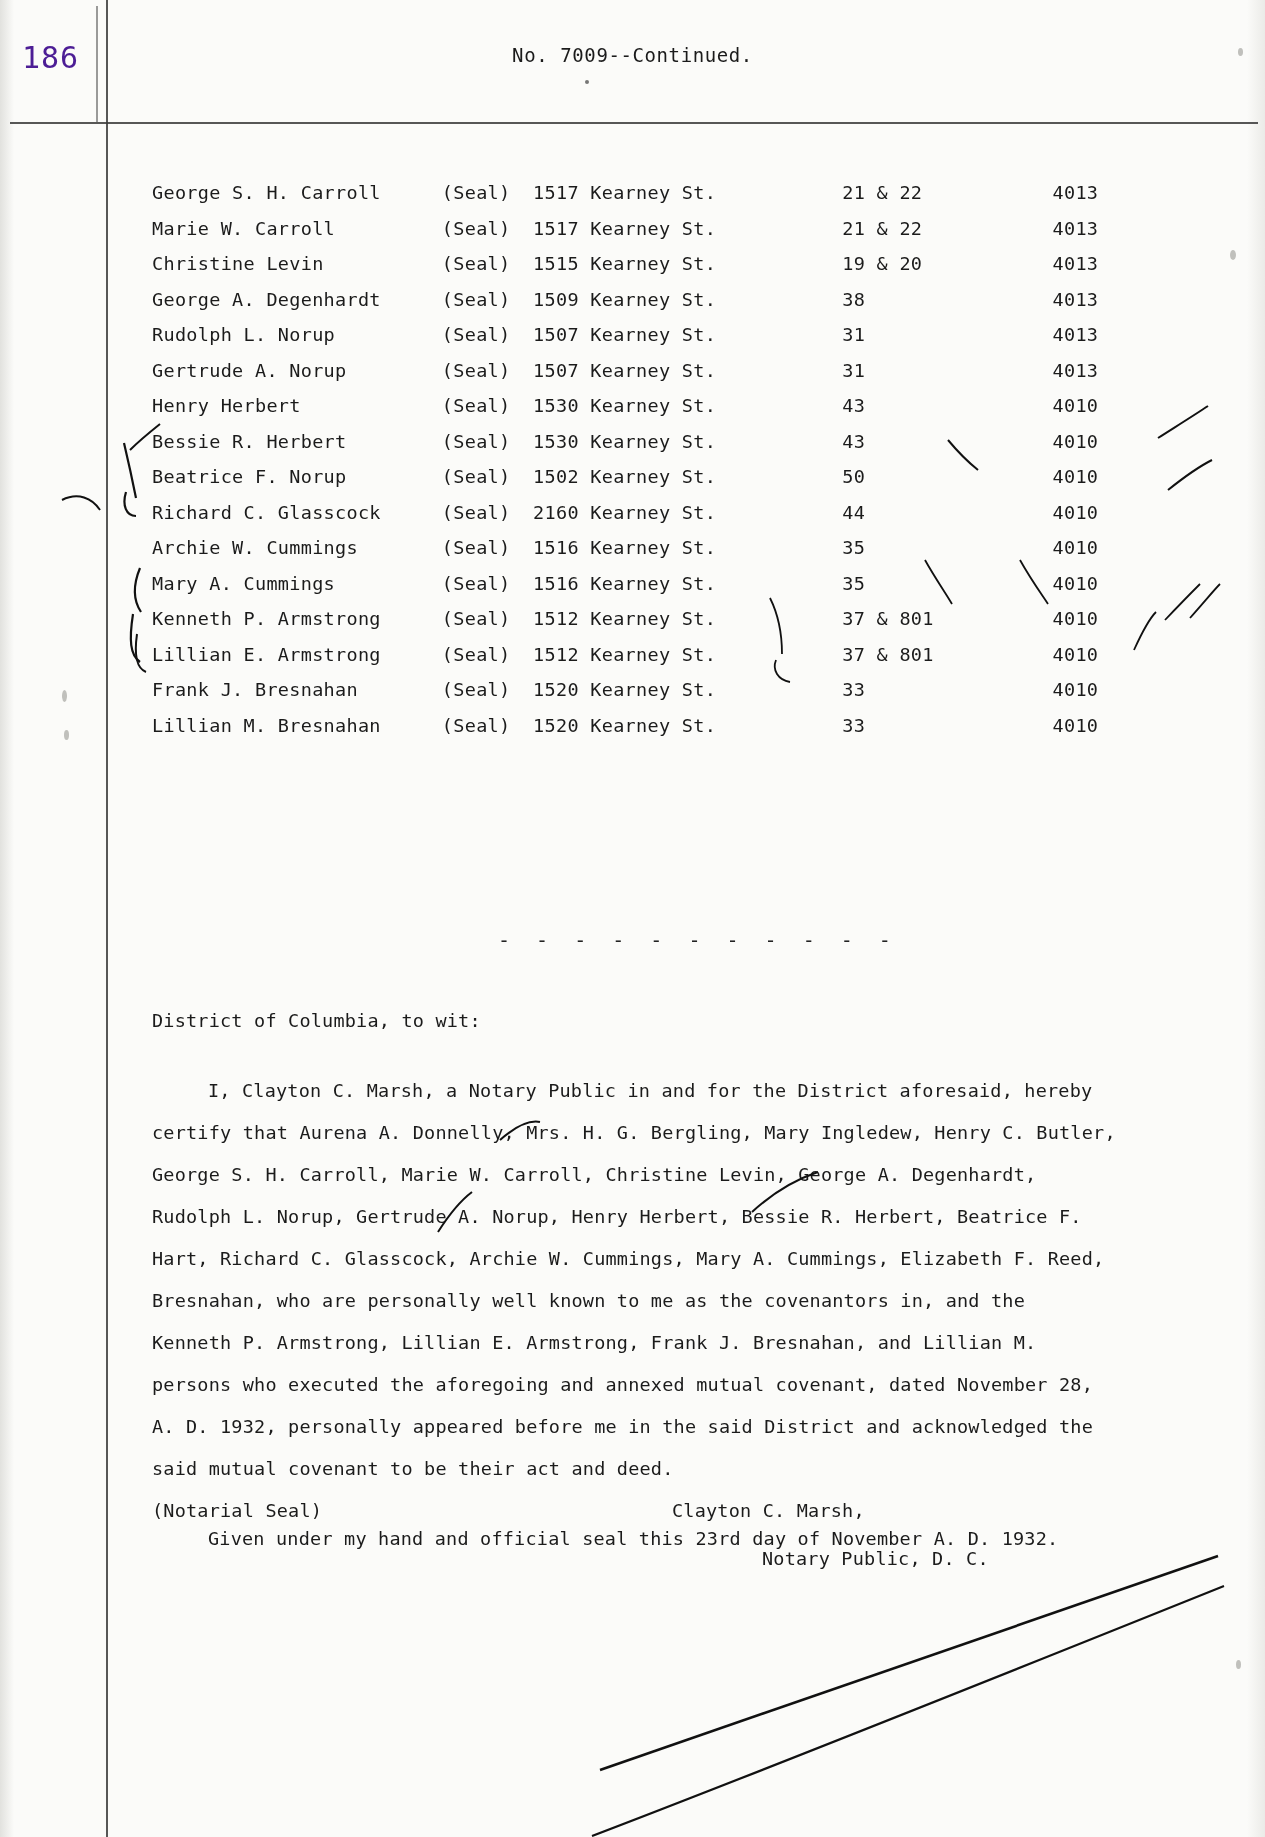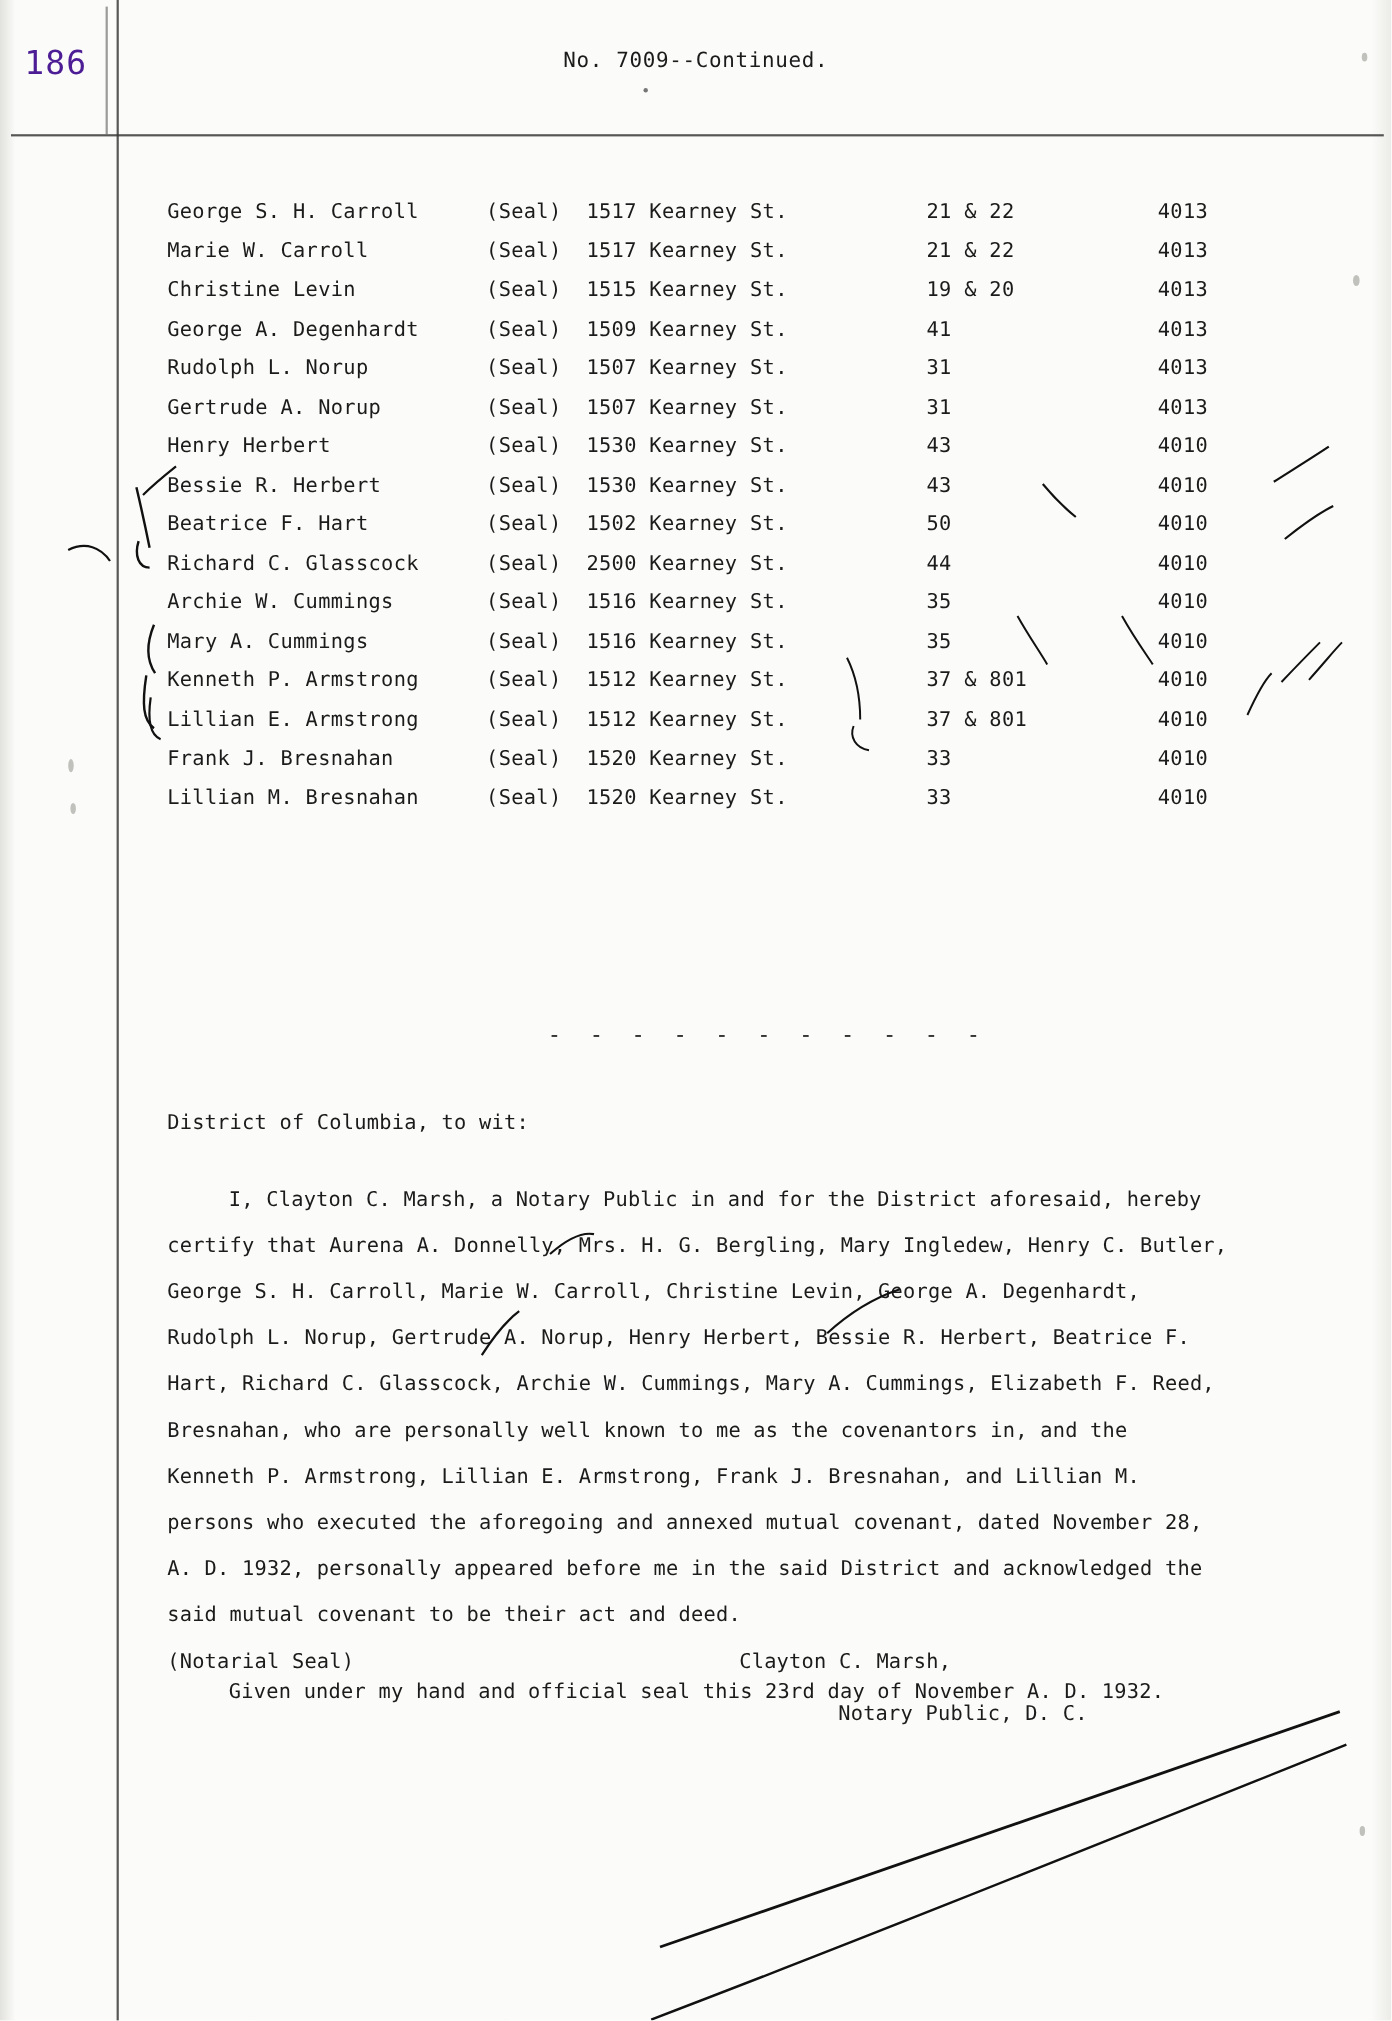--- a/index.html
+++ b/index.html
@@ -211,21 +211,21 @@
           <td class="col-name">Christine Levin</td>
           <td class="col-seal">(Seal)</td>
           <td class="col-addr">1515 Kearney St.</td>
           <td class="col-lot">19 &amp; 20</td>
           <td class="col-sq">4013</td>
         </tr>
         <tr>
           <td class="col-name">George A. Degenhardt</td>
           <td class="col-seal">(Seal)</td>
           <td class="col-addr">1509 Kearney St.</td>
-          <td class="col-lot">41</td>
+          <td class="col-lot">38</td>
           <td class="col-sq">4013</td>
         </tr>
         <tr>
           <td class="col-name">Rudolph L. Norup</td>
           <td class="col-seal">(Seal)</td>
           <td class="col-addr">1507 Kearney St.</td>
           <td class="col-lot">31</td>
           <td class="col-sq">4013</td>
         </tr>
         <tr>
@@ -243,30 +243,30 @@
           <td class="col-sq">4010</td>
         </tr>
         <tr>
           <td class="col-name">Bessie R. Herbert</td>
           <td class="col-seal">(Seal)</td>
           <td class="col-addr">1530 Kearney St.</td>
           <td class="col-lot">43</td>
           <td class="col-sq">4010</td>
         </tr>
         <tr>
-          <td class="col-name">Beatrice F. Hart</td>
+          <td class="col-name">Beatrice F. Norup</td>
           <td class="col-seal">(Seal)</td>
           <td class="col-addr">1502 Kearney St.</td>
           <td class="col-lot">50</td>
           <td class="col-sq">4010</td>
         </tr>
         <tr>
           <td class="col-name">Richard C. Glasscock</td>
           <td class="col-seal">(Seal)</td>
-          <td class="col-addr">2500 Kearney St.</td>
+          <td class="col-addr">2160 Kearney St.</td>
           <td class="col-lot">44</td>
           <td class="col-sq">4010</td>
         </tr>
         <tr>
           <td class="col-name">Archie W. Cummings</td>
           <td class="col-seal">(Seal)</td>
           <td class="col-addr">1516 Kearney St.</td>
           <td class="col-lot">35</td>
           <td class="col-sq">4010</td>
         </tr>

